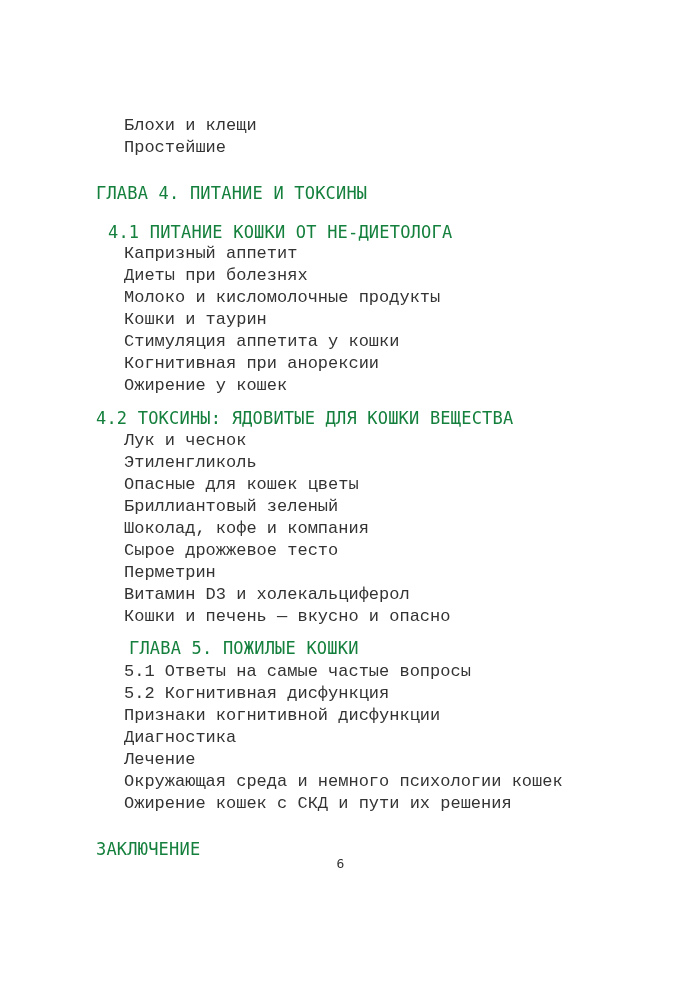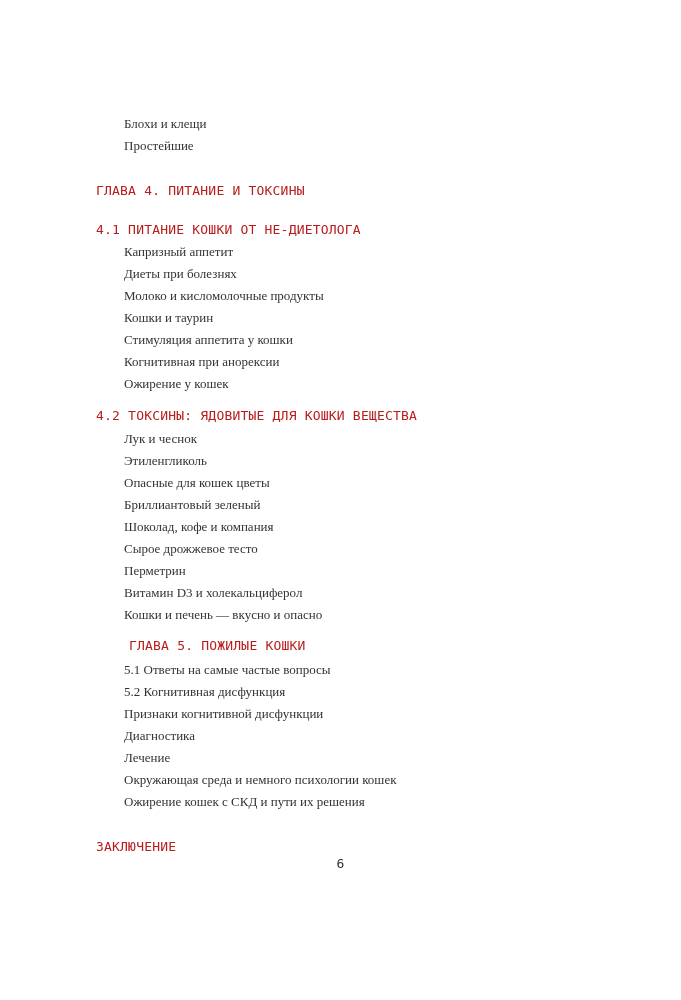--- a/index.html
+++ b/index.html
@@ -1,29 +1,29 @@
 <!DOCTYPE html>
 <html><head>
 <meta charset="utf-8">
 <style>
   html, body { margin: 0; padding: 0; background: #ffffff; }
   body { width: 681px; height: 1000px; position: relative; overflow: hidden; color: #2a2a2a; }
   .line { position: absolute; white-space: nowrap; }
-  .head { left: 96px; font-family: "DejaVu Sans Mono", monospace; font-size: 13px; letter-spacing: 0.2px; color: #b91c1c; }
-  .item { left: 124px; font-family: Liberation Serif, serif; font-size: 13px; color: #333; }
+  .head { left: 96px; font-family: "DejaVu Sans Mono", monospace; font-size: 17px; letter-spacing: 0.2px; color: #15803d; }
+  .item { left: 124px; font-family: Liberation Mono, monospace; font-size: 17px; color: #333; }
   .pagenum { position: absolute; left: 0; width: 681px; text-align: center; top: 856px; font-family: "DejaVu Sans Mono", monospace; font-size: 13px; color: #333; }
 </style>
 </head>
 <body>
 
 <div id="toc">
     <div class="line item" style="top: 116px;">Блохи и клещи</div>
     <div class="line item" style="top: 138px;">Простейшие</div>
     <div class="line head" style="top: 183px;">ГЛАВА 4. ПИТАНИЕ И ТОКСИНЫ</div>
-    <div class="line head" style="top: 222px;">4.1 ПИТАНИЕ КОШКИ ОТ НЕ-ДИЕТОЛОГА</div>
+    <div class="line head" style="top: 222px; margin-left: 12px;">4.1 ПИТАНИЕ КОШКИ ОТ НЕ-ДИЕТОЛОГА</div>
     <div class="line item" style="top: 244px;">Капризный аппетит</div>
     <div class="line item" style="top: 266px;">Диеты при болезнях</div>
     <div class="line item" style="top: 288px;">Молоко и кисломолочные продукты</div>
     <div class="line item" style="top: 310px;">Кошки и таурин</div>
     <div class="line item" style="top: 332px;">Стимуляция аппетита у кошки</div>
     <div class="line item" style="top: 354px;">Когнитивная при анорексии</div>
     <div class="line item" style="top: 376px;">Ожирение у кошек</div>
     <div class="line head" style="top: 408px;">4.2 ТОКСИНЫ: ЯДОВИТЫЕ ДЛЯ КОШКИ ВЕЩЕСТВА</div>
     <div class="line item" style="top: 431px;">Лук и чеснок</div>
     <div class="line item" style="top: 453px;">Этиленгликоль</div>

